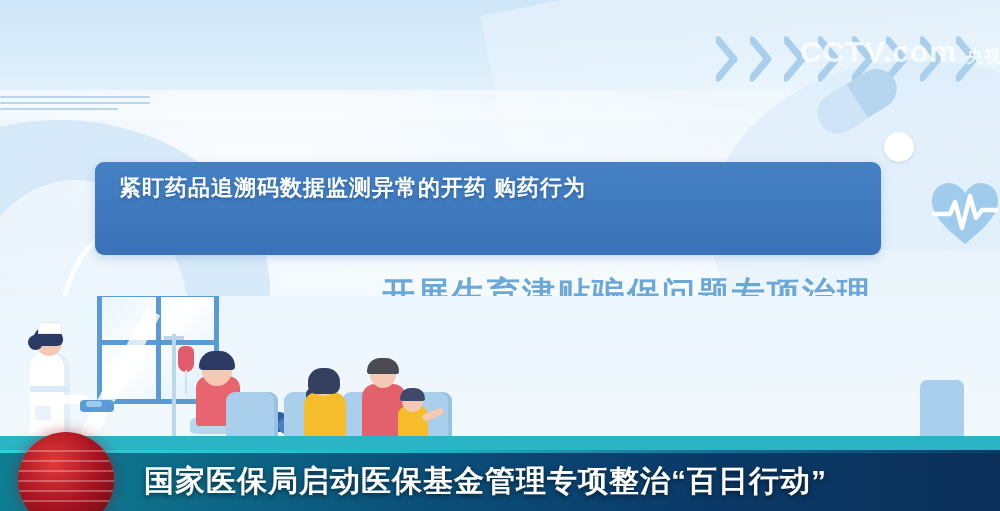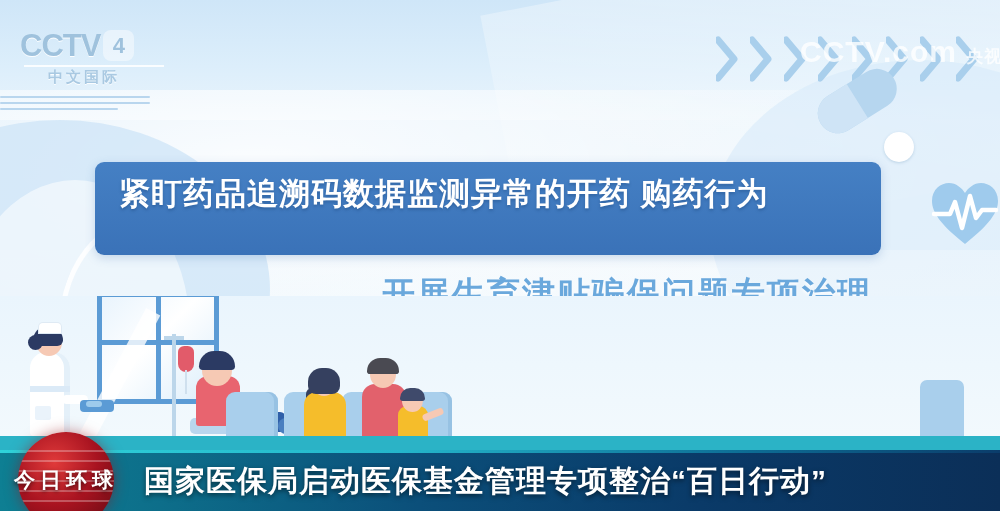--- a/index.html
+++ b/index.html
@@ -60,21 +60,21 @@
      color:#5b9bd5;letter-spacing:2px;white-space:nowrap;
      text-shadow:0 2px 3px rgba(255,255,255,.95);}
   .title-sub{position:absolute;left:382px;top:272px;font-size:33px;
      color:#6aa8dc;letter-spacing:2px;white-space:nowrap;
      text-shadow:0 2px 3px rgba(255,255,255,.9);font-weight:bold;}
 
   
   .banner{position:absolute;left:95px;top:162px;width:786px;height:93px;
      background:linear-gradient(180deg,#4580c4 0%,#3a72b8 100%);border-radius:9px;
      box-shadow:0 3px 10px rgba(70,120,180,.25);}
-  .banner .ln{position:absolute;left:24px;color:#ffffff;font-size:31px;font-weight:bold;
+  .banner .ln{position:absolute;left:24px;color:#ffffff;font-size:22px;font-weight:bold;
      letter-spacing:1px;white-space:nowrap;text-shadow:0 2px 3px rgba(20,60,110,.35);}
   .banner .ln1{top:11px;}
   .banner .ln2{top:49px;}
 
   
   .capsule{position:absolute;left:818px;top:80px;width:86px;height:54px;transform:rotate(-32deg);}
   .capsule .body{width:86px;height:40px;border-radius:20px;background:#b6d6ef;}
   .capsule .half{position:absolute;left:0;top:0;width:43px;height:40px;border-radius:20px 0 0 20px;
      background:#cfe4f6;}
   .pill-white{position:absolute;left:884px;top:132px;width:30px;height:30px;border-radius:50%;
@@ -177,27 +177,20 @@
 
   <div class="bg-wash-top"></div>
   <div class="bg-sweep"></div>
   <div class="bg-diag"></div>
   <div class="blob-right"></div>
   <div class="bg-lower"></div>
   <div class="blob-left"></div>
   <div class="blob-left2"></div>
   <div class="arc-left"></div>
 
-  <div class="logo">
-    <div>
-      <span class="cctv">CCTV</span><span class="four">4</span>
-    </div>
-    <div class="rule"></div>
-    <div class="sub">中文国际</div>
-  </div>
 
   <div class="chevrons">
     <span class="chev" style="left:0px">
         <svg width="22" height="46" viewBox="0 0 22 46">
           <path d="M2 4 L18 23 L2 42" fill="none" stroke="#a9cfec" stroke-width="7" stroke-linecap="round" stroke-linejoin="round"></path>
         </svg>
       </span>
     <span class="chev" style="left:34px">
         <svg width="22" height="46" viewBox="0 0 22 46">
           <path d="M2 4 L18 23 L2 42" fill="none" stroke="#a9cfec" stroke-width="7" stroke-linecap="round" stroke-linejoin="round"></path>
@@ -336,17 +329,16 @@
   <div class="ticker">
     <div class="ticker-top"></div>
     <div class="globe">
       <i style="top:18px"></i>
         <i style="top:28px"></i>
         <i style="top:38px"></i>
       <i style="top:48px"></i>
         <i style="top:58px"></i>
         <i style="top:68px"></i>
     </div>
-    <div class="brand">今日环球</div>
     <div class="headline">国家医保局启动医保基金管理专项整治“百日行动”</div>
   </div>
 
 </div>
 
 </body></html>

